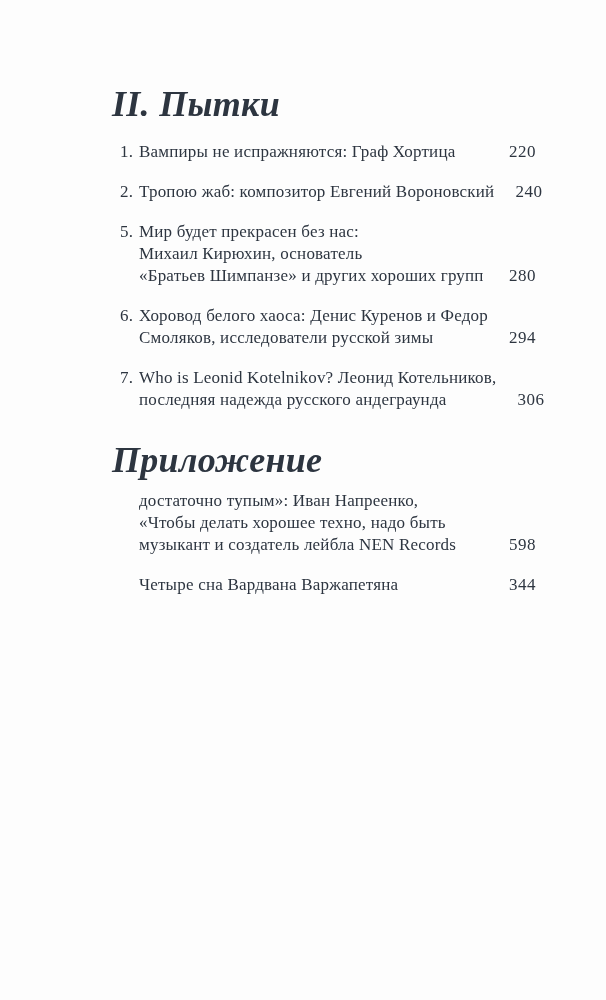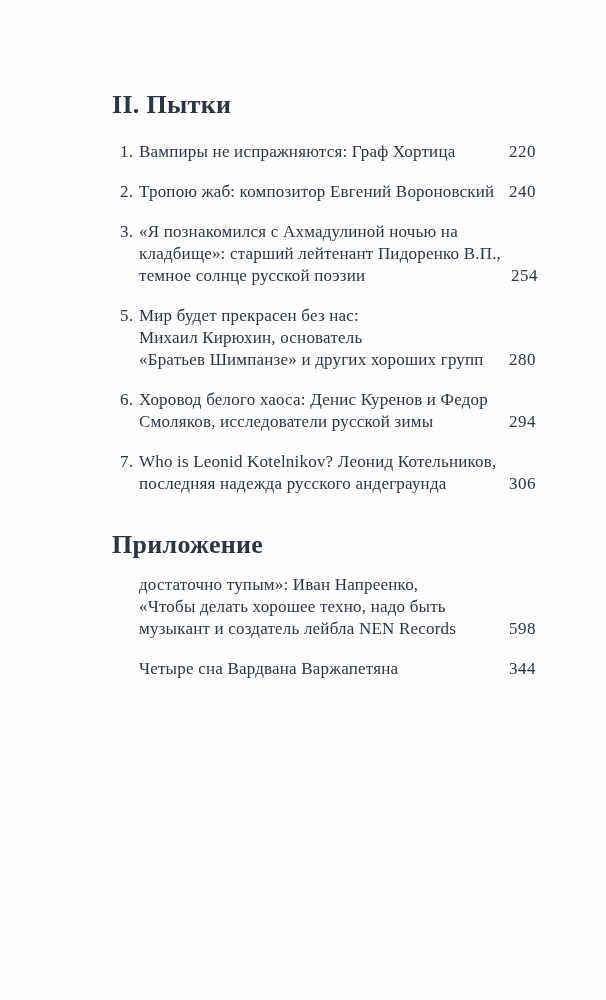--- a/index.html
+++ b/index.html
@@ -12,39 +12,41 @@
     font-family: "Liberation Serif", "DejaVu Serif", serif;
   }
   .content {
     position: absolute;
     left: 112px;
     top: 88px;
     width: 424px;
     color: #2d3540;
   }
   .section-heading {
+    font-style: italic;
     font-weight: 700;
-    font-size: 26px;
+    font-size: 36px;
     line-height: 33px;
     letter-spacing: 0.3px;
     margin: 0 0 20px 0;
   }
   .section-heading.second {
     margin-top: 33px;
     margin-bottom: 13px;
   }
   .toc { margin: 0; }
   .toc-item {
     display: flex;
     align-items: flex-end;
     justify-content: space-between;
     margin-bottom: 18px;
     font-size: 17px;
     line-height: 22px;
     letter-spacing: 0.2px;
+    gap: 11px;
   }
   .toc-title { padding-left: 8px; }
   .toc-line { white-space: nowrap; }
   .toc-line.cont { padding-left: 19px; }
   .toc-num { display: inline-block; width: 19px; }
   .no-num .toc-title { padding-left: 27px; }
   .toc-page {
     flex-shrink: 0;
     margin-left: 10px;
     letter-spacing: 0.5px;
@@ -67,28 +69,20 @@
         <div class="toc-page">220</div>
       </div>
 
       <div class="toc-item">
         <div class="toc-title">
           <div class="toc-line"><span class="toc-num">2.</span><span>Тропою жаб: композитор Евгений Вороновский</span></div>
         </div>
         <div class="toc-page">240</div>
       </div>
 
-      <div class="toc-item">
-        <div class="toc-title">
-          <div class="toc-line"><span class="toc-num">3.</span><span>«Я познакомился с Ахмадулиной ночью на</span></div>
-          <div class="toc-line cont">кладбище»: старший лейтенант Пидоренко В.П.,</div>
-          <div class="toc-line cont">темное солнце русской поэзии</div>
-        </div>
-        <div class="toc-page">254</div>
-      </div>
 
 
       <div class="toc-item">
         <div class="toc-title">
           <div class="toc-line"><span class="toc-num">5.</span><span>Мир будет прекрасен без нас:</span></div>
           <div class="toc-line cont">Михаил Кирюхин, основатель</div>
           <div class="toc-line cont">«Братьев Шимпанзе» и других хороших групп</div>
         </div>
         <div class="toc-page">280</div>
       </div>

